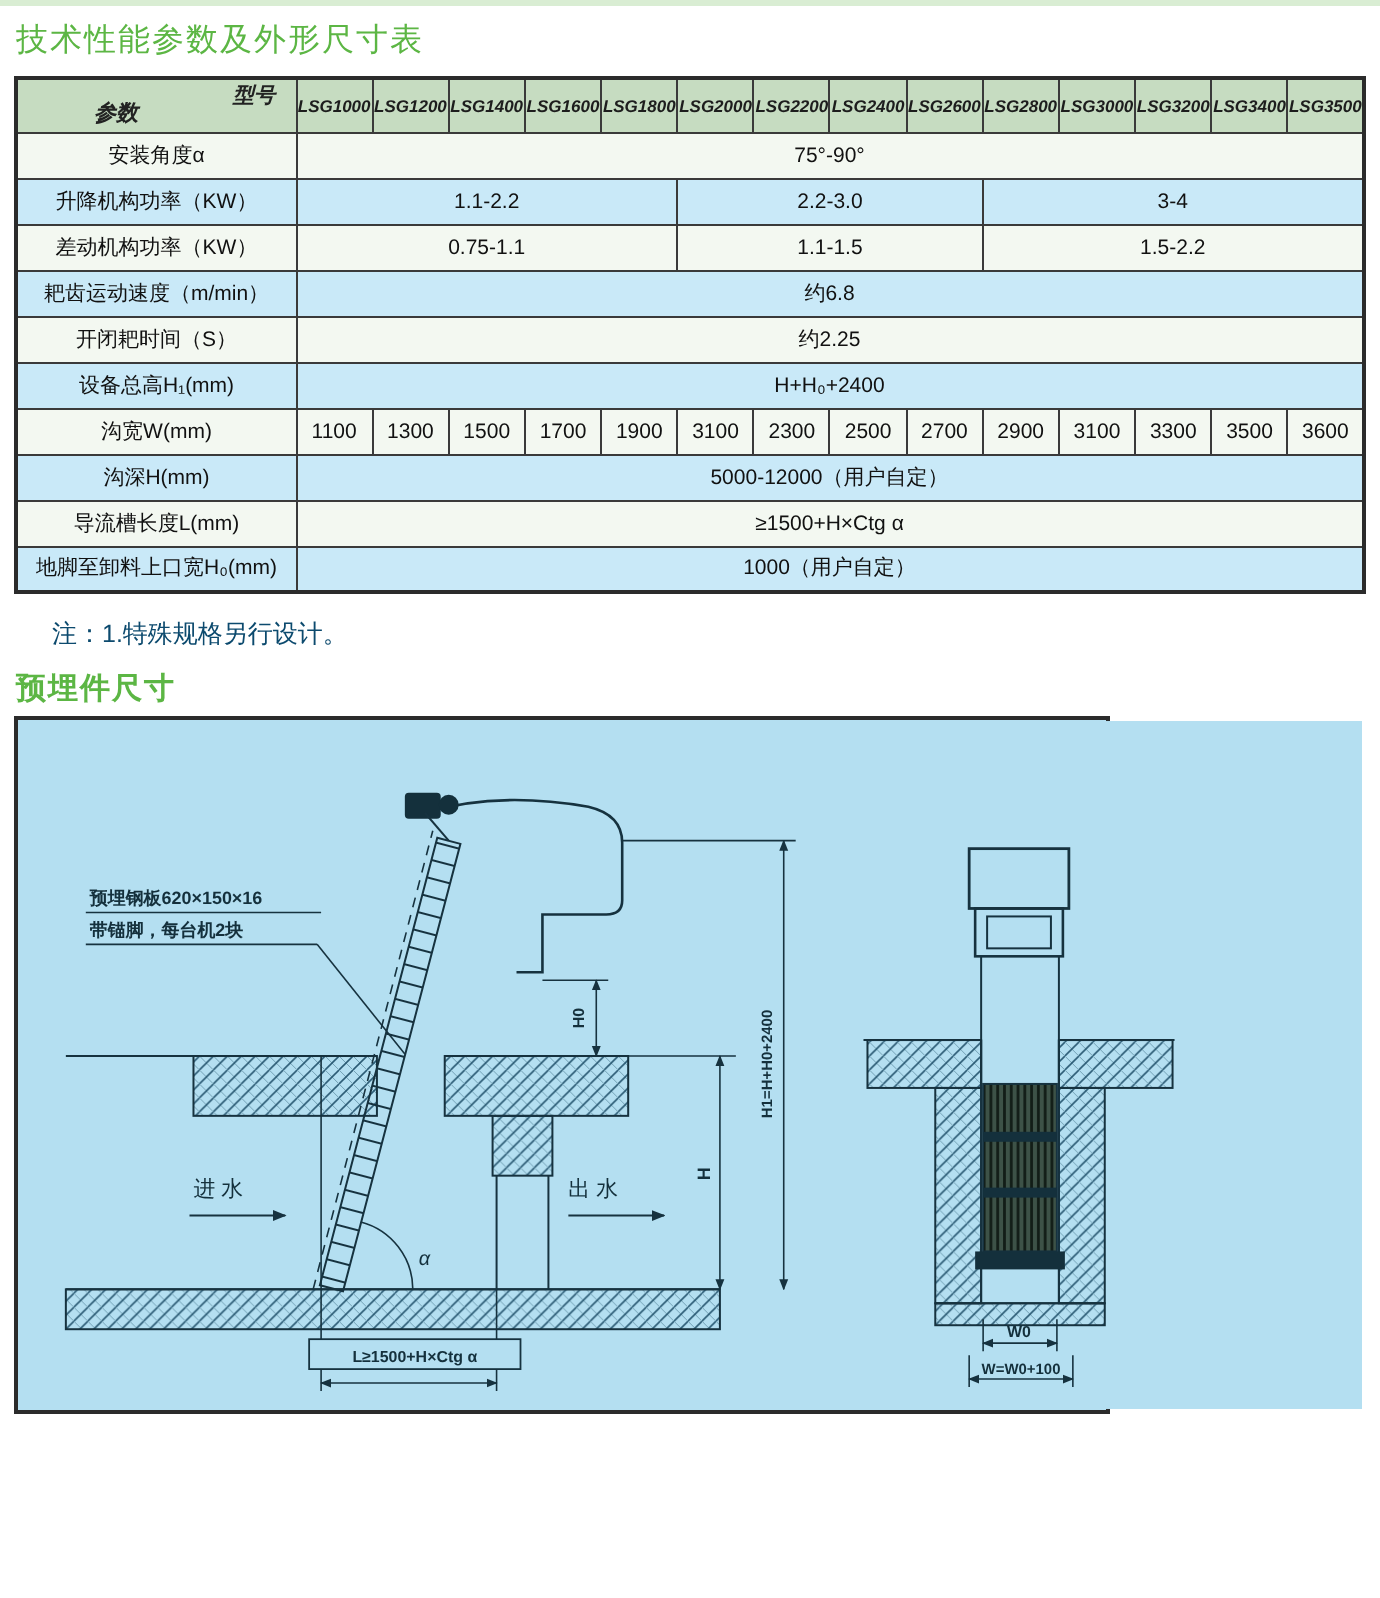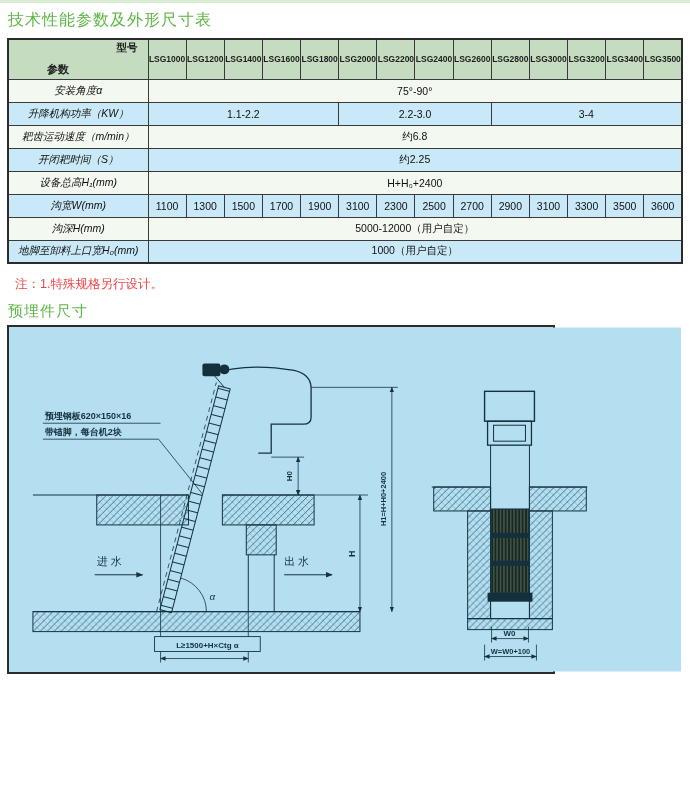--- a/index.html
+++ b/index.html
@@ -17,48 +17,48 @@
     font-family:"Liberation Sans","DejaVu Sans",sans-serif;
     color:#222;overflow:hidden;
   }
   .top-strip{height:3px;background:#d9edd3;}
   .page{padding:4px 7px 0 7px;}
   h1.sec-title{
     font-size:16px;font-weight:normal;color:var(--accent-green);
     margin:3px 0 7px 1px;letter-spacing:1px;
   }
   h2.sec-title{
-    font-size:15px;font-weight:normal;color:var(--accent-green);
+    font-size:15px;font-weight:bold;color:var(--accent-green);
     margin:6px 0 4px 1px;letter-spacing:1px;
   }
   table.spec{
     width:676px;border-collapse:collapse;table-layout:fixed;
     border:2px solid var(--border-dark);
   }
   table.spec th,table.spec td{
     border:1px solid #3a3a3a;text-align:center;vertical-align:middle;
     padding:0;overflow:hidden;white-space:nowrap;
   }
   col.label-col{width:140px;}
-  tr.head-row th{background:var(--header-green);height:40px;}
+  tr.head-row th{background:var(--header-green);height:27px;font-style:italic;}
   th.model-th{font-size:8.5px;font-weight:bold;color:#1d1d1d;}
   th.diag{
     position:relative;
     background-image:linear-gradient(to bottom right,
       transparent calc(50% - 0.7px), #3a3a3a calc(50% - 0.7px),
       #3a3a3a calc(50% + 0.7px), transparent calc(50% + 0.7px));
   }
   th.diag .corner-tr{position:absolute;top:1px;right:10px;font-size:10.5px;font-weight:bold;}
   th.diag .corner-bl{position:absolute;bottom:2px;left:19px;font-size:11px;font-weight:bold;margin-left:19px;}
   tbody tr{height:23px;}
   tbody tr:nth-child(odd) th,tbody tr:nth-child(odd) td{background:var(--row-white);}
   tbody tr:nth-child(even) th,tbody tr:nth-child(even) td{background:var(--row-blue);}
-  tbody th.row-label{font-size:10.5px;font-weight:normal;color:#111;font-style:italic;}
+  tbody th.row-label{font-size:10.5px;font-weight:normal;color:#111;}
   tbody td{font-size:10.5px;color:#111;}
-  .notes{margin:9px 0 0 8px;font-size:12.5px;color:#ef4444;line-height:23px;}
+  .notes{margin:9px 0 0 19px;font-size:12.5px;color:#0c4a6e;line-height:23px;}
   .notes .indent{padding-left:25px;}
   .diagram-panel{
     width:548px;height:349px;border:2px solid var(--border-dark);
     background:var(--panel-blue);
   }
   svg{display:block;}
   .svg-cjk{font-family:"Liberation Sans","DejaVu Sans",sans-serif;fill:#14303c;}
 </style>
 </head>
 <body>
@@ -100,20 +100,26 @@
           <th class="row-label">安装角度α</th>
           <td colspan="14">75°-90°</td>
         </tr>
         <tr>
           <th class="row-label">升降机构功率（KW）</th>
           <td colspan="5">1.1-2.2</td>
           <td colspan="4">2.2-3.0</td>
           <td colspan="5">3-4</td>
         </tr>
         <tr>
+          <th class="row-label">差动机构功率（KW）</th>
+          <td colspan="5">0.75-1.1</td>
+          <td colspan="4">1.1-1.5</td>
+          <td colspan="5">1.5-2.2</td>
+        </tr>
+        <tr>
           <th class="row-label">耙齿运动速度（m/min）</th>
           <td colspan="14">约6.8</td>
         </tr>
         <tr>
           <th class="row-label">开闭耙时间（S）</th>
           <td colspan="14">约2.25</td>
         </tr>
         <tr>
           <th class="row-label">设备总高H₁(mm)</th>
           <td colspan="14">H+H₀+2400</td>
@@ -131,20 +137,24 @@
           <td colspan="1">2700</td>
           <td colspan="1">2900</td>
           <td colspan="1">3100</td>
           <td colspan="1">3300</td>
           <td colspan="1">3500</td>
           <td colspan="1">3600</td>
         </tr>
         <tr>
           <th class="row-label">沟深H(mm)</th>
           <td colspan="14">5000-12000（用户自定）</td>
+        </tr>
+        <tr>
+          <th class="row-label">导流槽长度L(mm)</th>
+          <td colspan="14">≥1500+H×Ctg α</td>
         </tr>
         <tr>
           <th class="row-label">地脚至卸料上口宽H₀(mm)</th>
           <td colspan="14">1000（用户自定）</td>
         </tr>
       </tbody>
   </table>
 
   <div class="notes">
     <div><span>注：</span><span>1.特殊规格另行设计。</span></div>

